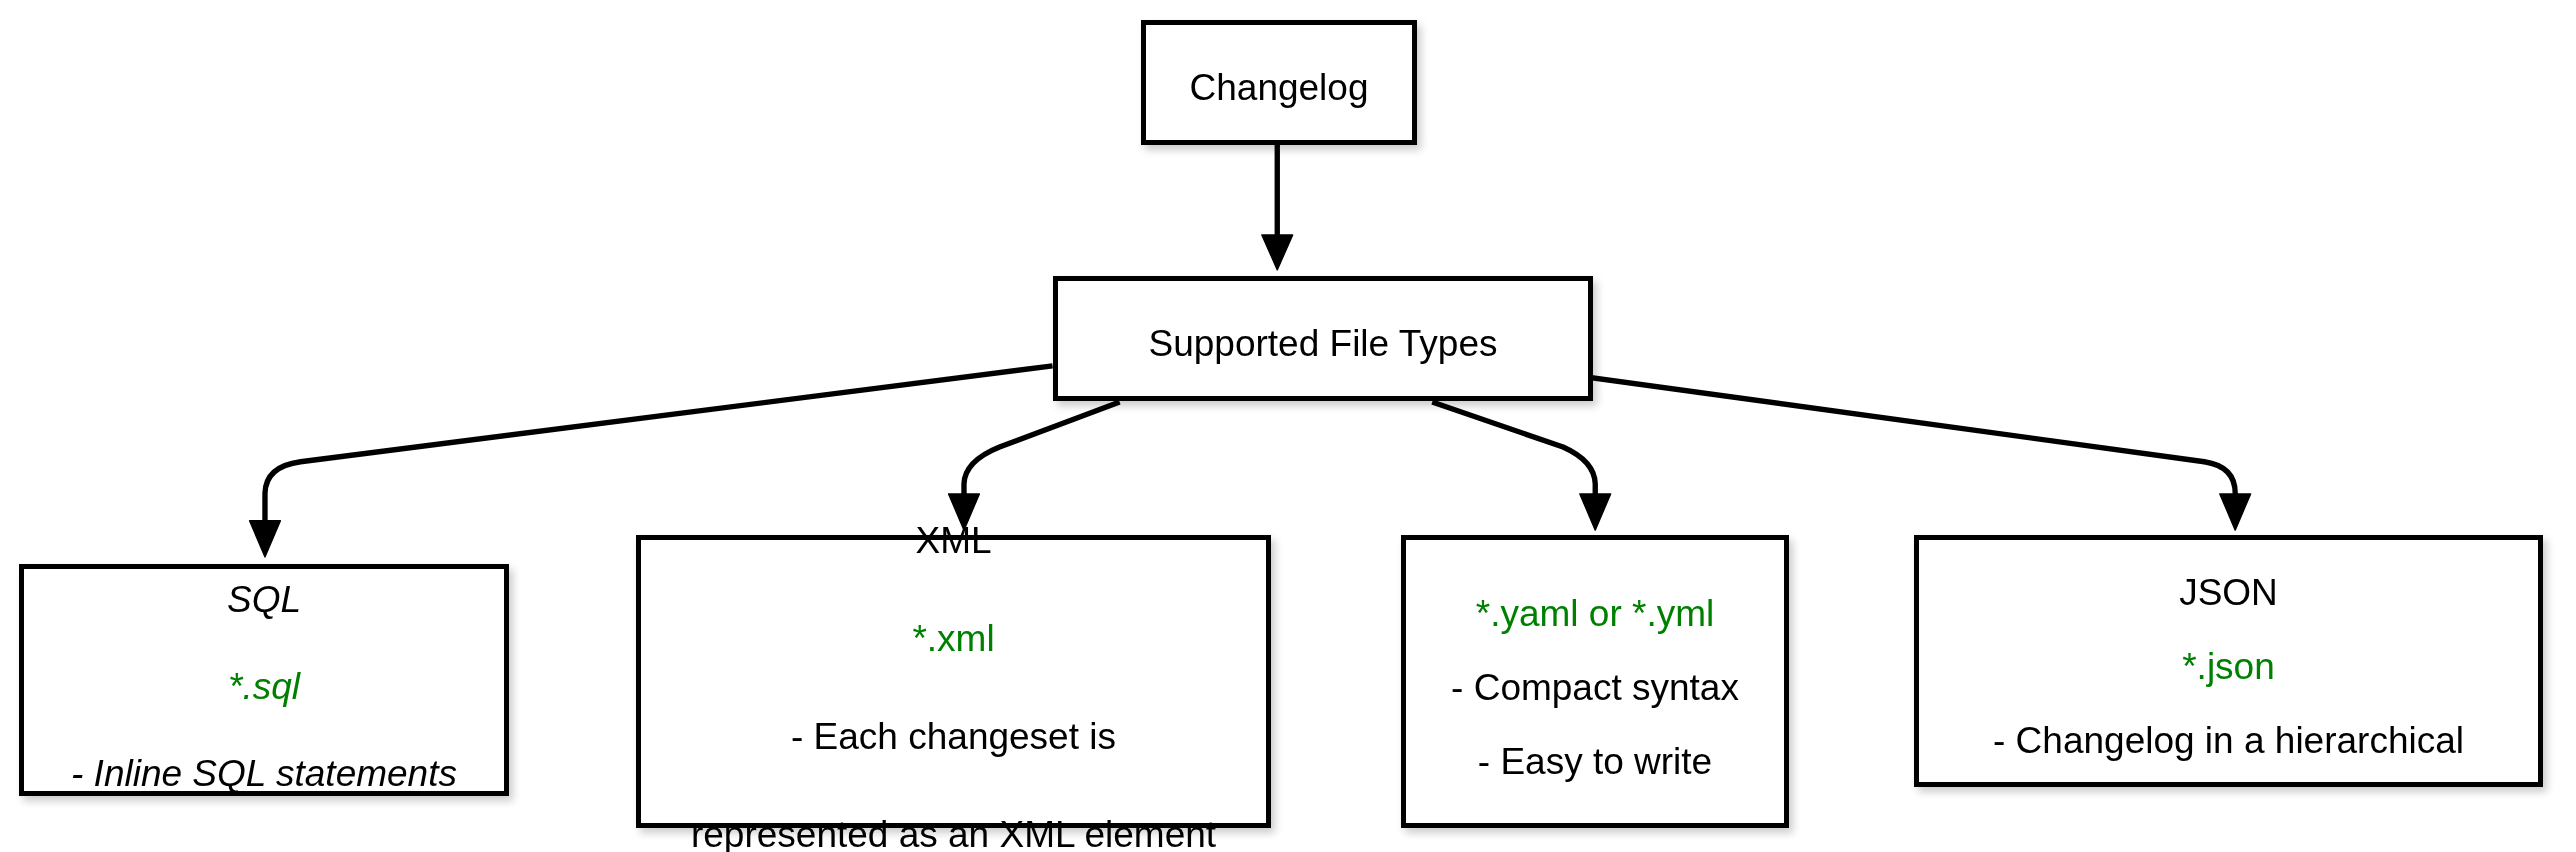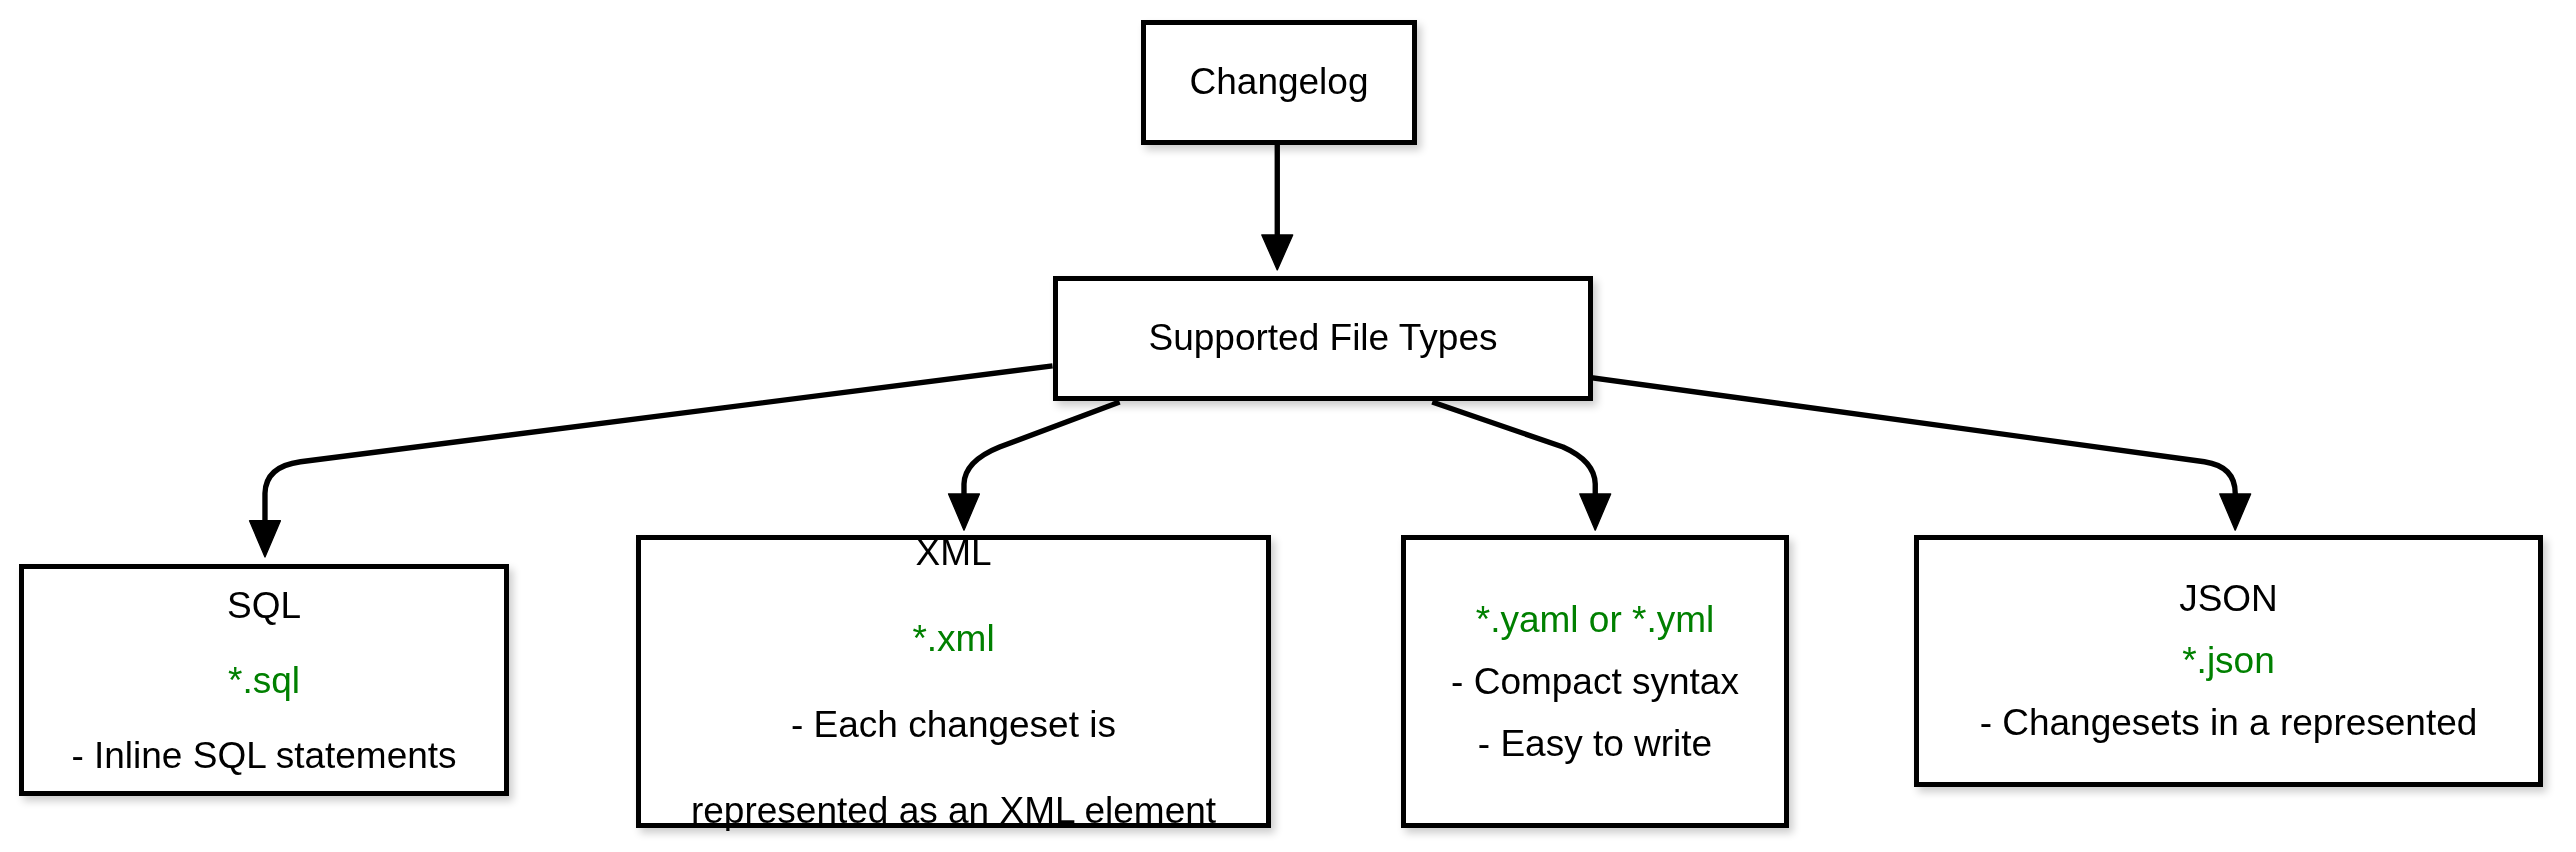--- a/index.html
+++ b/index.html
@@ -43,22 +43,22 @@
     border: 5.4px solid #000000;
     box-shadow: 4px 5.4px 8px rgba(0, 0, 0, 0.20);
     display: flex;
     flex-direction: column;
     align-items: center;
     justify-content: center;
     text-align: center;
     font-size: 37px;
     line-height: 1.2;
   }
-  .node .line { width: 100%; }
-  .node.lines-3 .line { line-height: 75px; }
+  .node .line { width: 100%; margin-top: 12px; }
+  .node.lines-3 .line { line-height: 75px; font-style: italic; }
   .node.lines-4 .line { line-height: 62px; }
   .pattern { color: #008000; }
 
   
   #node-changelog { left: 1141px; top: 19.5px;  width: 276px; height: 125px; }
   #node-supported { left: 1053px; top: 276px; width: 540px; height: 125px; }
   #node-sql       { left: 19px;   top: 564px; width: 490px; height: 232px; }
   #node-xml       { left: 636px;  top: 535px; width: 635px; height: 293px; gap: 24px; }
   #node-yaml      { left: 1401px; top: 535px; width: 388px; height: 293px; }
   #node-json      { left: 1914px; top: 535px; width: 629px; height: 252px; }
@@ -114,17 +114,17 @@
 
   <div class="node lines-4" id="node-yaml">
     <div class="line pattern">*.yaml or *.yml</div>
     <div class="line">- Compact syntax</div>
     <div class="line">- Easy to write</div>
   </div>
 
   <div class="node lines-4" id="node-json">
     <div class="line">JSON</div>
     <div class="line pattern">*.json</div>
-    <div class="line">- Changesets in a represented</div>
+    <div class="line">- Changelog in a hierarchical</div>
   </div>
 
 </div>
 
 
 </body></html>

